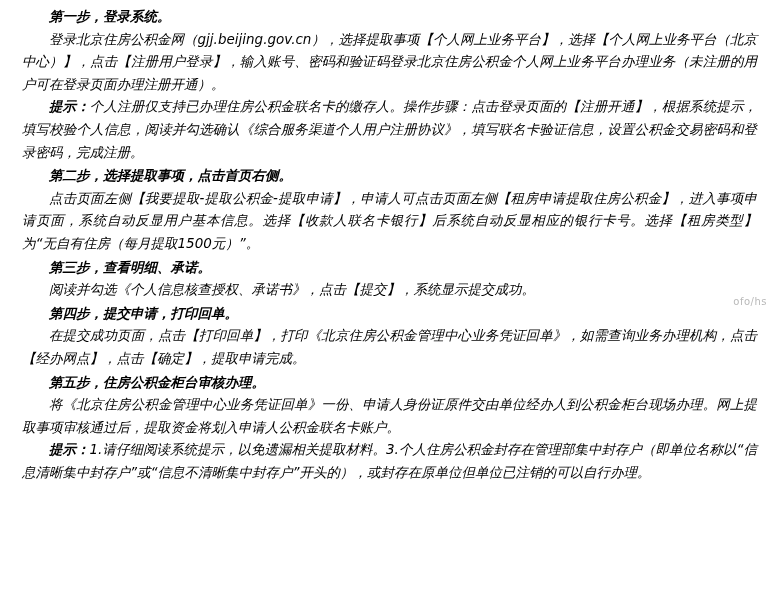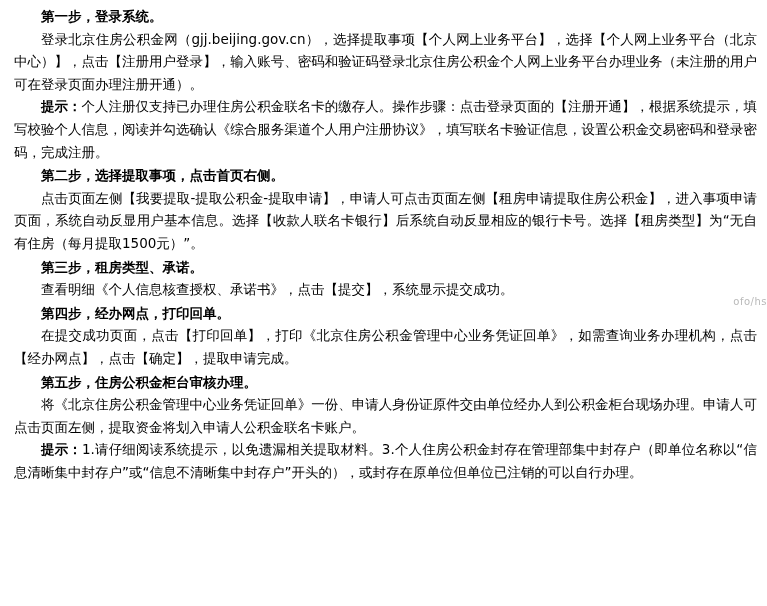--- a/index.html
+++ b/index.html
@@ -14,26 +14,27 @@
     color: #000000;
     overflow: hidden;
     position: relative;
   }
   #doc {
     padding: 4px 10px 0 10px;
     box-sizing: border-box;
     width: 767px;
   }
   p {
-    margin: 0 0 0 4px;
+    margin: 0 0 0 12px;
     font-size: 13.5px;
     line-height: 22.6px;
     text-align: justify;
     text-justify: inter-ideograph;
     letter-spacing: 0px;
+    font-style: italic;
   }
   p.step {
     font-weight: bold;
     text-indent: 2em;
     margin-top: 1px;
   }
   p.body {
     text-indent: 2em;
   }
   p.tip {
@@ -59,25 +60,25 @@
 
 <div id="doc">
 
   <p class="step">第一步，登录系统。</p>
   <p class="body">登录北京住房公积金网（gjj.beijing.gov.cn），选择提取事项【个人网上业务平台】，选择【个人网上业务平台（北京中心）】，点击【注册用户登录】，输入账号、密码和验证码登录北京住房公积金个人网上业务平台办理业务（未注册的用户可在登录页面办理注册开通）。</p>
   <p class="tip"><span class="b">提示：</span><span>个人注册仅支持已办理住房公积金联名卡的缴存人。操作步骤：点击登录页面的【注册开通】，根据系统提示，填写校验个人信息，阅读并勾选确认《综合服务渠道个人用户注册协议》，填写联名卡验证信息，设置公积金交易密码和登录密码，完成注册。</span></p>
 
   <p class="step">第二步，选择提取事项，点击首页右侧。</p>
   <p class="body">点击页面左侧【我要提取-提取公积金-提取申请】，申请人可点击页面左侧【租房申请提取住房公积金】，进入事项申请页面，系统自动反显用户基本信息。选择【收款人联名卡银行】后系统自动反显相应的银行卡号。选择【租房类型】为“无自有住房（每月提取1500元）”。</p>
 
-  <p class="step">第三步，租房类型、承诺。</p>
-  <p class="body">查看明细《个人信息核查授权、承诺书》，点击【提交】，系统显示提交成功。</p>
+  <p class="step">第三步，查看明细、承诺。</p>
+  <p class="body">阅读并勾选《个人信息核查授权、承诺书》，点击【提交】，系统显示提交成功。</p>
 
-  <p class="step">第四步，经办网点，打印回单。</p>
+  <p class="step">第四步，提交申请，打印回单。</p>
   <p class="body">在提交成功页面，点击【打印回单】，打印《北京住房公积金管理中心业务凭证回单》，如需查询业务办理机构，点击【经办网点】，点击【确定】，提取申请完成。</p>
 
   <p class="step">第五步，住房公积金柜台审核办理。</p>
-  <p class="body">将《北京住房公积金管理中心业务凭证回单》一份、申请人身份证原件交由单位经办人到公积金柜台现场办理。申请人可点击页面左侧，提取资金将划入申请人公积金联名卡账户。</p>
+  <p class="body">将《北京住房公积金管理中心业务凭证回单》一份、申请人身份证原件交由单位经办人到公积金柜台现场办理。网上提取事项审核通过后，提取资金将划入申请人公积金联名卡账户。</p>
   <p class="tip"><span class="b">提示：</span><span>1.请仔细阅读系统提示，以免遗漏相关提取材料。3.个人住房公积金封存在管理部集中封存户（即单位名称以“信息清晰集中封存户”或“信息不清晰集中封存户”开头的），或封存在原单位但单位已注销的可以自行办理。</span></p>
 
 </div>
 
 <div class="watermark">ofo/hs</div>
 
 </body></html>

